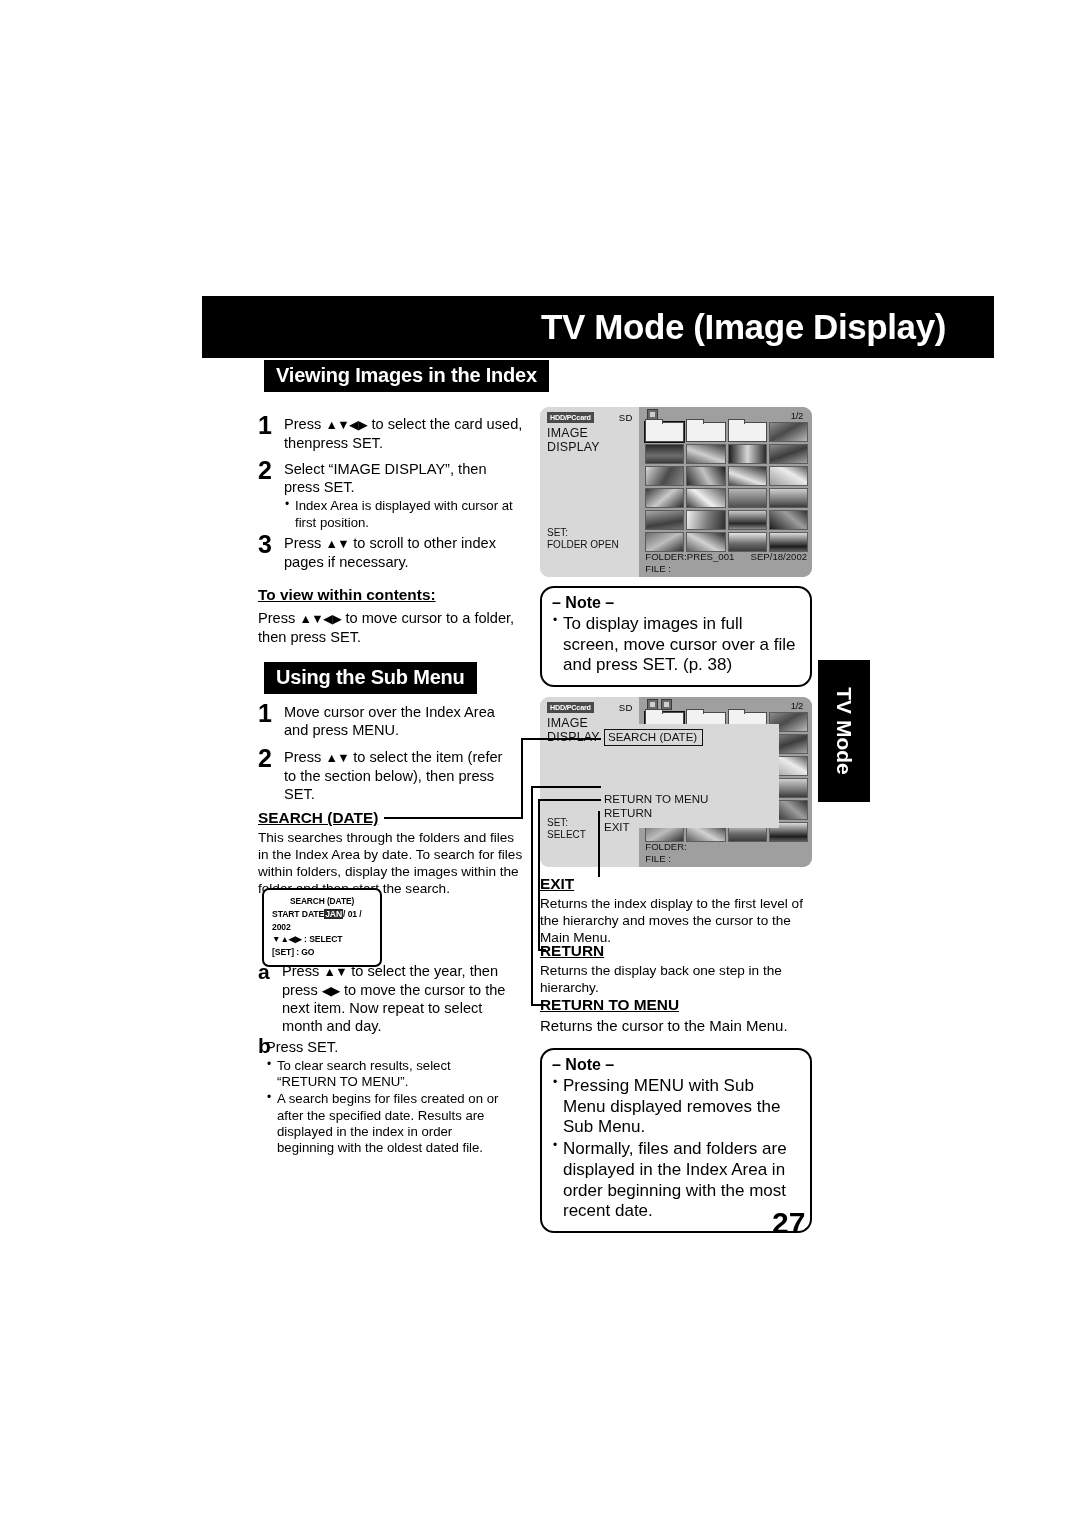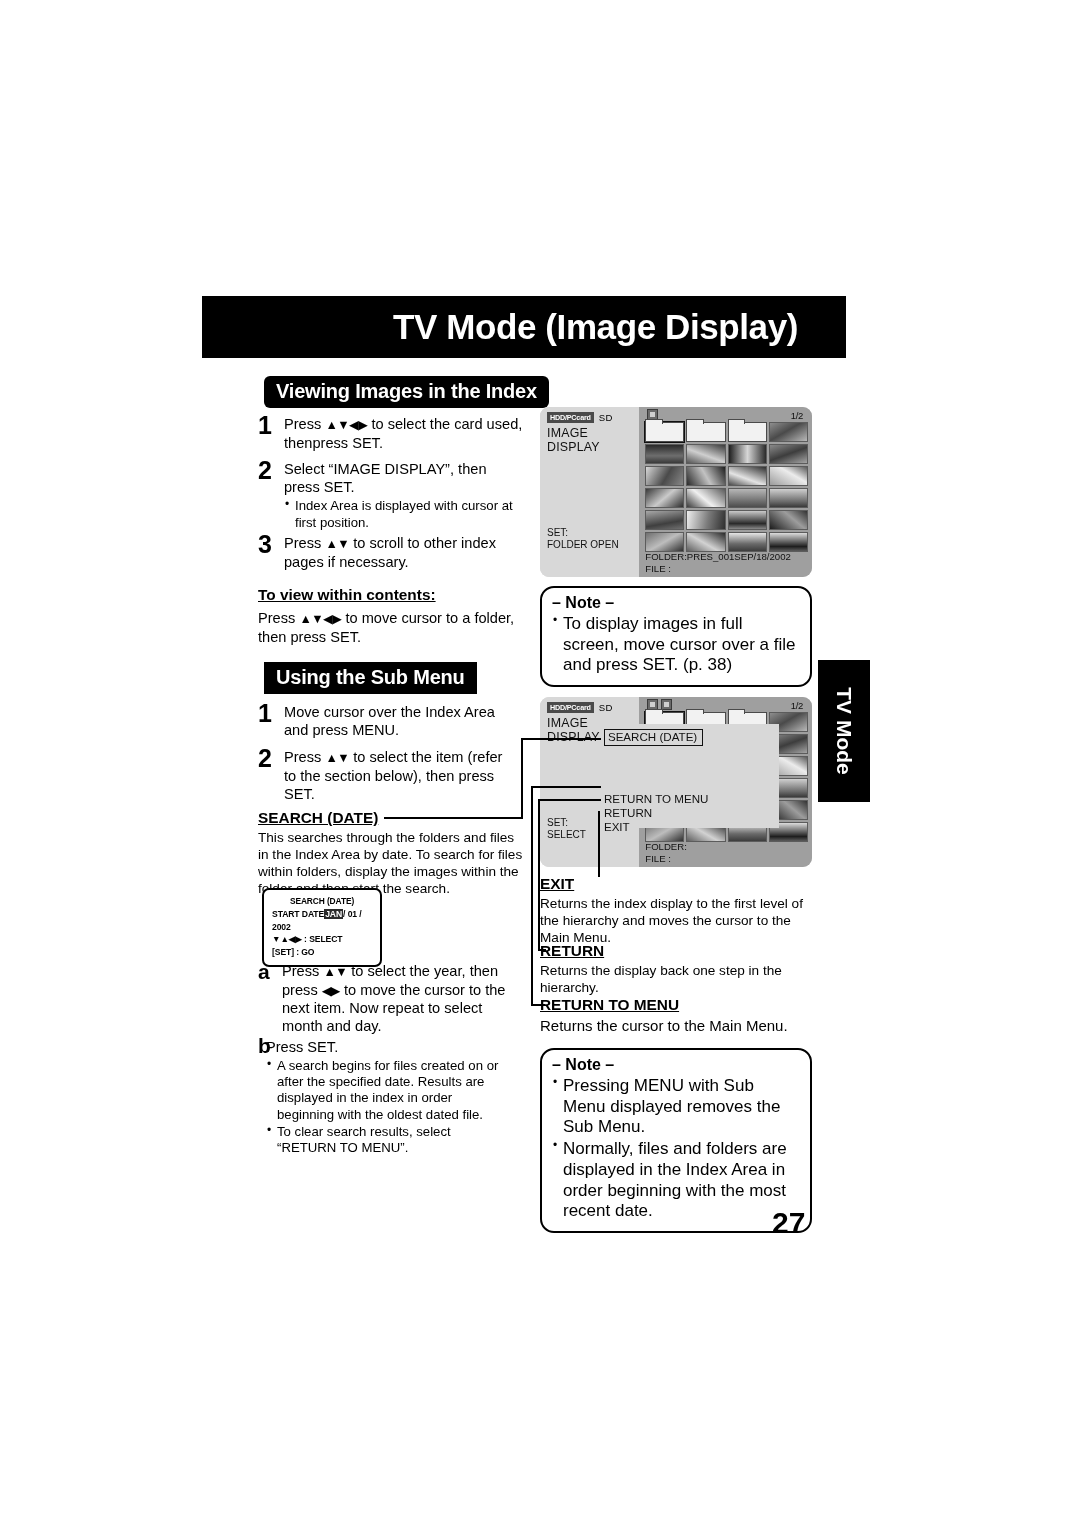--- a/index.html
+++ b/index.html
@@ -19,21 +19,21 @@
   #page {
     position: absolute;
     left: 0; top: 0;
     width: 1080px; height: 1528px;
   }
 
   
   .title-bar {
     position: absolute;
     left: 202px; top: 296px;
-    width: 644px; height: 62px;
+    width: 792px; height: 62px;
     background: #000;
     color: #fff;
     display: flex;
     align-items: center;
     justify-content: flex-end;
     padding-right: 48px;
   }
   .title-bar .title-text {
     font-size: 35px;
     font-weight: bold;
@@ -45,21 +45,21 @@
   .section-head {
     position: absolute;
     background: #000;
     color: #fff;
     font-size: 20px;
     font-weight: bold;
     padding: 4px 12px 5px 12px;
     white-space: nowrap;
     letter-spacing: -0.2px;
   }
-  #head-viewing { left: 264px; top: 376px; border-radius: 6px; }
+  #head-viewing { left: 264px; top: 360px; }
   #head-submenu { left: 264px; top: 662px; }
 
   
   .tblock {
     position: absolute;
     font-size: 14.6px;
     line-height: 1.26;
   }
   .num {
     position: absolute;
@@ -126,21 +126,21 @@
     left: 0; top: 0;
     width: 36.5%;
     height: 100%;
     background: #d8d8d8;
   }
   .tv-tabs {
     position: absolute;
     left: 7px; top: 5px;
     display: flex;
     align-items: center;
-    gap: 5px;
+    gap: 25px;
   }
   .tab-hdd {
     background: #4a4a4a;
     color: #fff;
     font-size: 7.2px;
     font-weight: bold;
     padding: 1px 3px 1px 3px;
     letter-spacing: -0.2px;
   }
   .tab-sd {
@@ -227,20 +227,21 @@
     position: absolute;
     left: 36.5%; bottom: 3px;
     right: 6px;
     font-size: 9.6px;
     color: #111;
     line-height: 1.2;
     padding-left: 4px;
   }
   .tv-footer .row {
     display: flex;
+    justify-content: space-between;
   }
 
   
   .submenu-overlay {
     position: absolute;
     left: 20%; top: 25.5%;
     width: 70%; height: 57%;
     background: #d8d8d8;
   }
   .submenu-items {
@@ -620,22 +621,22 @@
     <span>to select the year, then</span>
     <span class="b">press</span>
     <span class="arrows b">◀▶</span>
     <span>to move the cursor to the next item. Now repeat to select month and day.</span>
   </div>
 
   <div class="num" style="left:258px; top:1034px; font-size:21px;">b</div>
   <div class="step" style="left:266px; top:1038px; width:244px;">
     <span class="b">Press SET</span><span>.</span>
     <ul class="bullets">
+      <li>To clear search results, select “RETURN TO MENU”.</li>
       <li>A search begins for files created on or after the specified date. Results are displayed in the index in order beginning with the oldest dated file.</li>
-      <li>To clear search results, select “RETURN TO MENU”.</li>
     </ul>
   </div>
 
   <div class="tblock" style="left:540px; top:874px; width:274px;">
     <div class="uhead">EXIT</div>
     <div style="margin-top:3px; font-size:13.6px; line-height:1.25;">Returns the index display to the first level of the hierarchy and moves the cursor to the Main Menu.</div>
   </div>
 
   <div class="tblock" style="left:540px; top:941px; width:274px;">
     <div class="uhead">RETURN</div>

